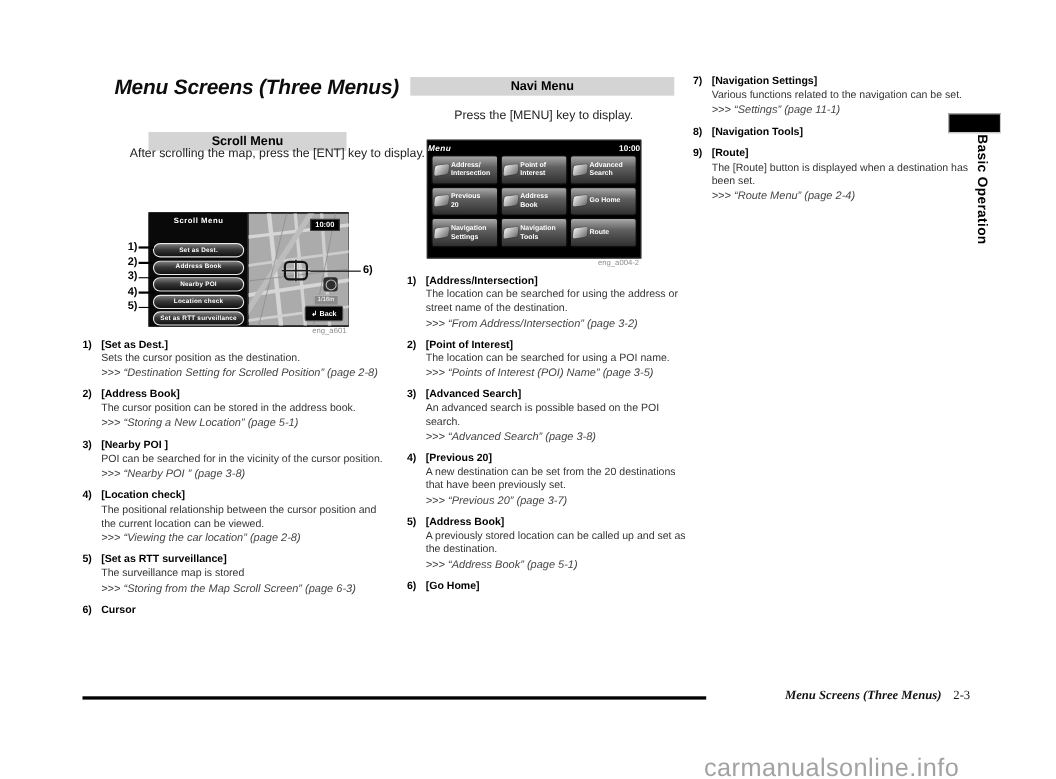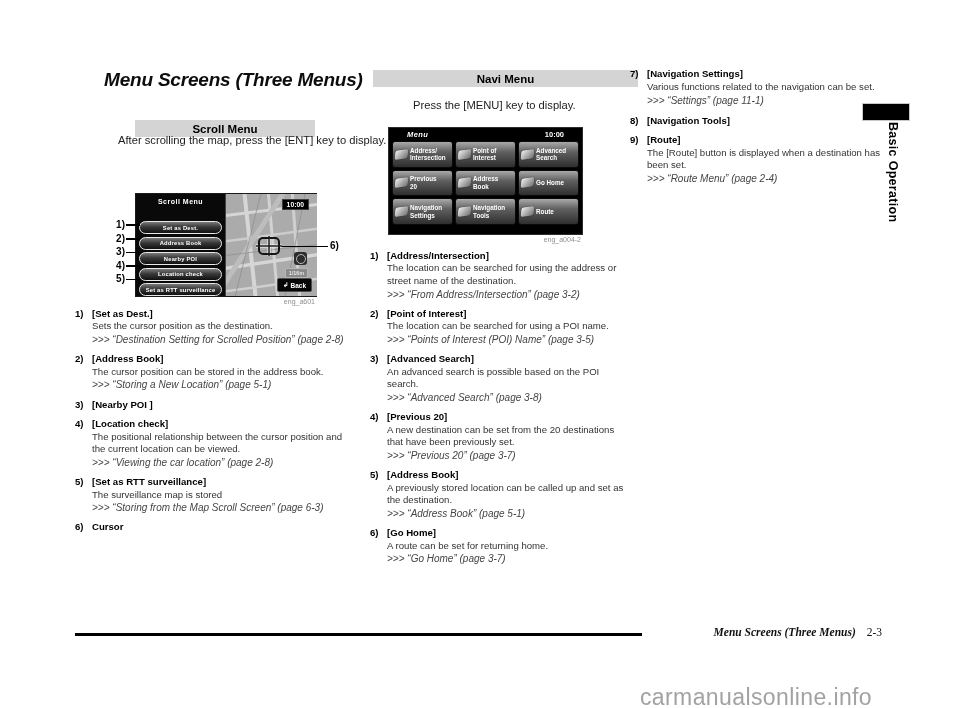--- a/index.html
+++ b/index.html
@@ -6,21 +6,21 @@
   #page{position:relative;width:960px;height:708px;background:#ffffff;
         font-family:"Liberation Sans",sans-serif;color:#111;overflow:hidden;}
 
   
   .doc-title{position:absolute;left:104px;top:69px;font-size:19px;font-weight:bold;
              font-style:italic;letter-spacing:-0.2px;color:#0d0d0d;}
   .section-bar{position:absolute;height:17px;background:#d4d4d4;display:flex;
                align-items:center;justify-content:center;font-weight:bold;
                font-size:11.5px;color:#000;}
   #scroll-bar{left:135px;top:120px;width:180px;}
-  #navi-bar{left:373px;top:70px;width:265px;}
+  #navi-bar{left:373px;top:70px;width:240px;}
   .intro{position:absolute;font-size:11.2px;line-height:1.5;text-align:justify;color:#1c1c1c;margin-left:43px;}
   #scroll-intro{left:75px;top:132px;width:271px;}
   #navi-intro{left:370px;top:97px;width:254px;text-align:left;}
 
   
   #scroll-fig{position:absolute;left:135px;top:193px;width:180px;height:102px;
               background:#000;border:1px solid #1a1a1a;}
   #scroll-menu-panel{position:absolute;left:0;top:0;width:89px;height:102px;background:#090909;}
   #scroll-screen-title{position:absolute;left:0;top:4px;width:89px;text-align:center;
                        color:#fff;font-size:7px;font-weight:bold;letter-spacing:0.5px;}
@@ -49,21 +49,21 @@
   #co2l{left:99px;top:233px;} #co2n{left:126px;top:238px;width:14px;}
   #co3l{left:99px;top:246px;} #co3n{left:126px;top:251.5px;width:14px;}
   #co4l{left:99px;top:260px;} #co4n{left:126px;top:265px;width:14px;}
   #co5l{left:99px;top:273px;} #co5n{left:126px;top:278.5px;width:14px;}
   #co6l{left:330px;top:240px;text-align:left;} #co6n{left:282px;top:245.5px;width:46px;}
 
   
   #navi-fig{position:absolute;left:388px;top:127px;width:193px;height:106px;
             background:#000;border:1px solid #2c2c2c;}
   .navi-header{position:absolute;top:0;left:0;right:0;height:13px;display:flex;
-               justify-content:space-between;align-items:center;padding:0 18px;color:#fff;}
+               justify-content:space-between;align-items:center;padding:0 0;color:#fff;}
   .navi-title{font-style:italic;font-weight:bold;font-size:7.5px;letter-spacing:0.4px;}
   .navi-time{font-weight:bold;font-size:7.5px;}
   #navi-grid{position:absolute;left:3px;right:3px;top:13px;bottom:9px;display:grid;
              grid-template-columns:repeat(3,1fr);grid-template-rows:repeat(3,1fr);gap:2px;}
   .nbtn{background:linear-gradient(180deg,#a9a9a9 0%,#606060 40%,#2e2e2e 100%);
         border:1px solid #0b0b0b;border-radius:3px;display:flex;align-items:center;
         padding:0 1px 0 2px;gap:2px;overflow:hidden;}
   .nicon{flex:none;width:13px;height:9px;border-radius:2px;
          background:linear-gradient(135deg,#f1f1f1,#6d6d6d);
          transform:rotate(-8deg) skewX(-14deg);box-shadow:0 0 1px #000;}
@@ -178,20 +178,21 @@
           <span class="num">2)</span>
           <span>[Address Book]</span>
         </div>
         <div class="item-body"><span>The cursor position can be stored in the address book.</span><span class="ref">&gt;&gt;&gt; “Storing a New Location” (page 5-1)</span></div>
       </div>
       <div class="item">
         <div class="item-head">
           <span class="num">3)</span>
           <span>[Nearby POI ]</span>
         </div>
+        <div class="item-body"><span>POI can be searched for in the vicinity of the cursor position.</span><span class="ref inline"> &gt;&gt;&gt; “Nearby POI ” (page 3-8)</span></div>
       </div>
       <div class="item">
         <div class="item-head">
           <span class="num">4)</span>
           <span>[Location check]</span>
         </div>
         <div class="item-body"><span>The positional relationship between the cursor position and the current location can be viewed.</span><span class="ref">&gt;&gt;&gt; “Viewing the car location” (page 2-8)</span></div>
       </div>
       <div class="item">
         <div class="item-head">
@@ -298,21 +299,20 @@
           <span class="num">5)</span>
           <span>[Address Book]</span>
         </div>
         <div class="item-body"><span>A previously stored location can be called up and set as the destination.</span><span class="ref">&gt;&gt;&gt; “Address Book” (page 5-1)</span></div>
       </div>
       <div class="item">
         <div class="item-head">
           <span class="num">6)</span>
           <span>[Go Home]</span>
         </div>
-        <div class="item-body"><span>A route can be set for returning home.</span><span class="ref">&gt;&gt;&gt; “Go Home” (page 3-7)</span></div>
       </div>
     </div>
   <div class="items" id="right-items">
       <div class="item">
         <div class="item-head">
           <span class="num">7)</span>
           <span>[Navigation Settings]</span>
         </div>
         <div class="item-body"><span>Various functions related to the navigation can be set.</span><span class="ref inline"> &gt;&gt;&gt; “Settings” (page 11-1)</span></div>
       </div>

